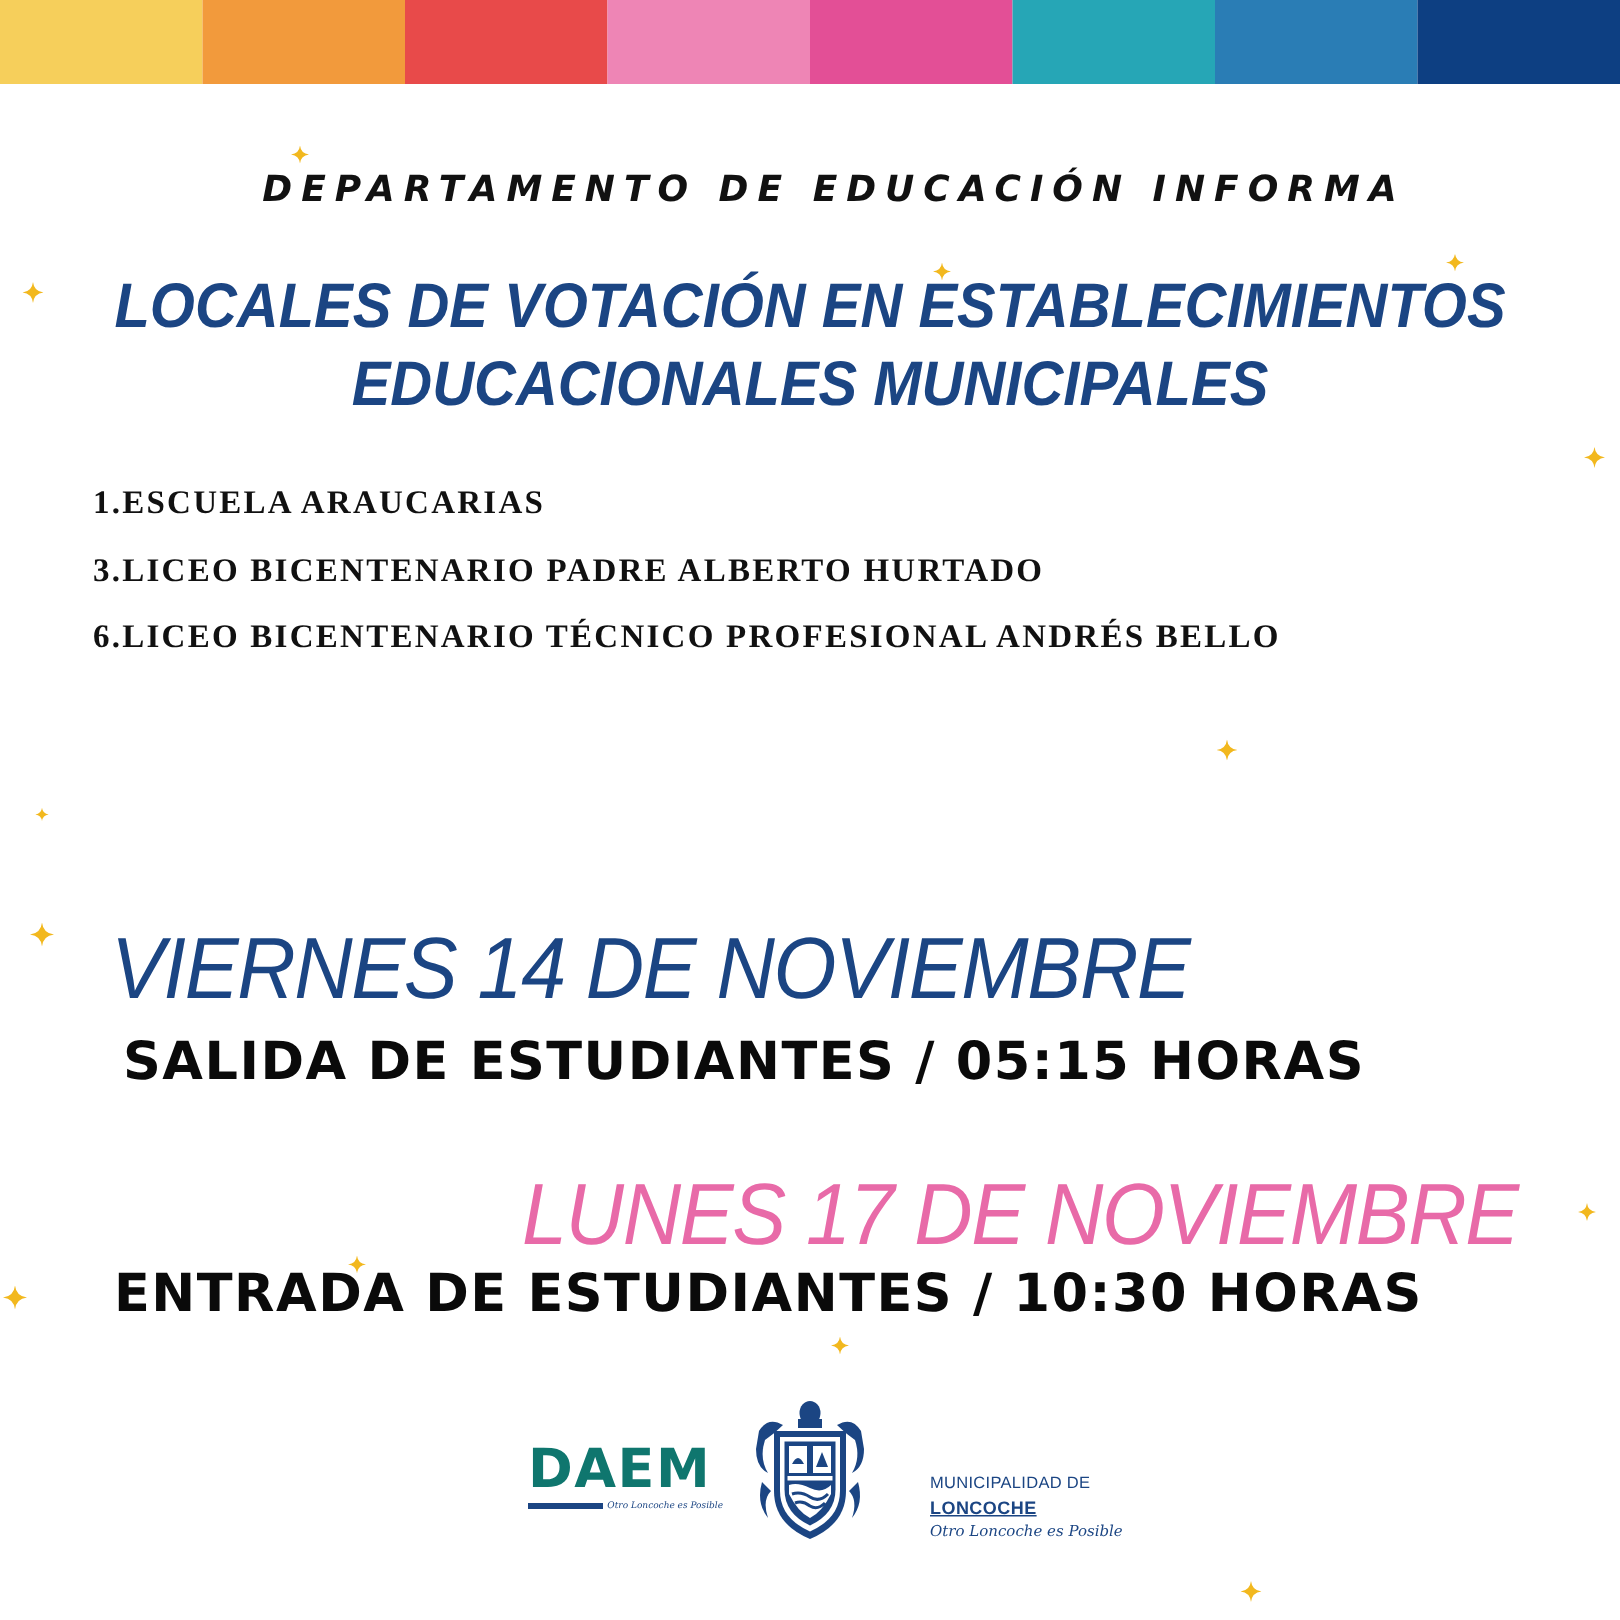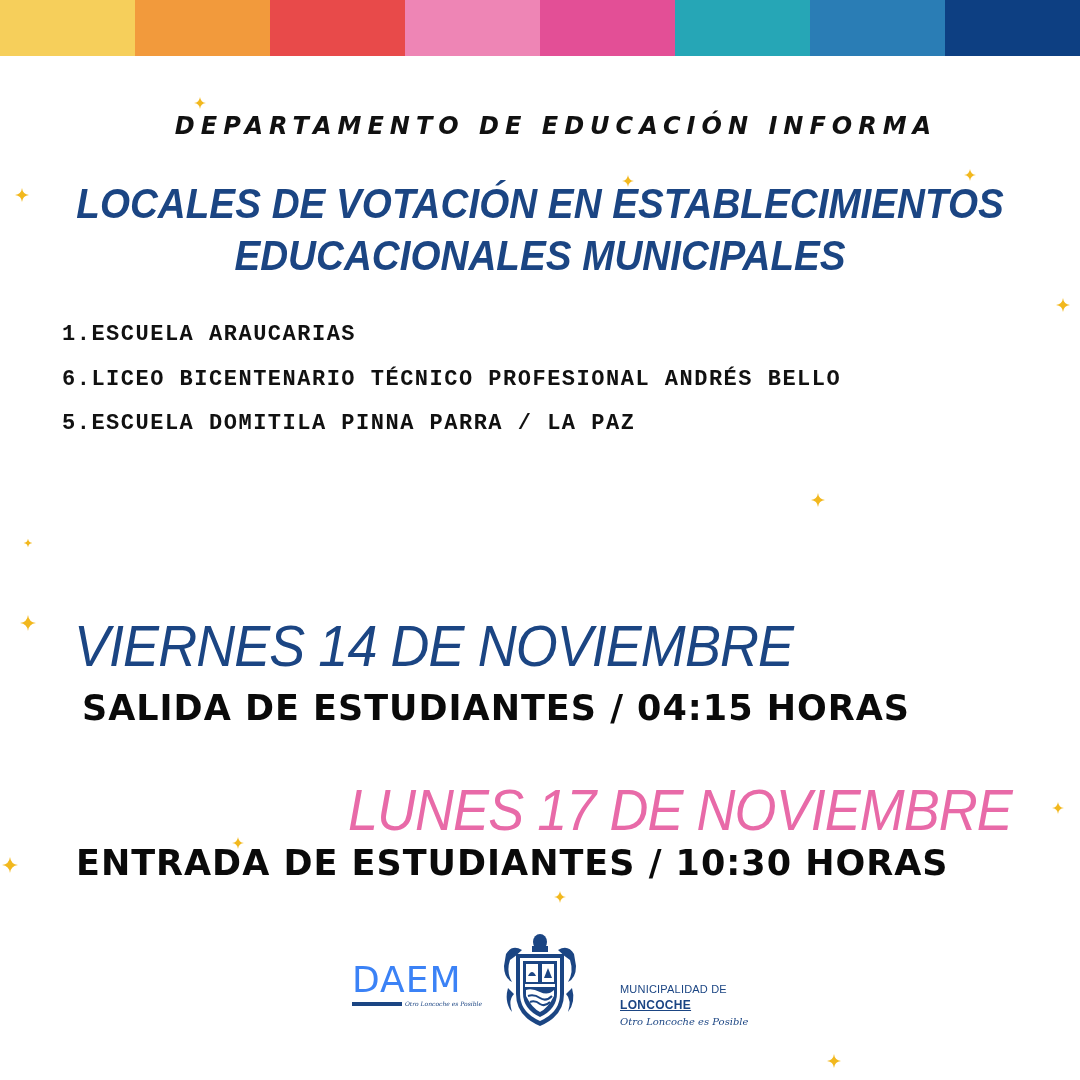--- a/index.html
+++ b/index.html
@@ -20,42 +20,42 @@
 
   .main-title {
     position: absolute; top: 178px; left: 0; width: 1080px; text-align: center;
     font-family: "Liberation Sans Narrow", "Liberation Sans", sans-serif;
     font-style: italic; font-weight: bold; color: #1b4583;
     font-size: 42px; line-height: 52px; transform: scaleX(0.92); transform-origin: center;
   }
 
   .school-list {
     position: absolute; top: 318px; left: 62px; list-style: none;
-    font-family: Liberation Mono, monospace; font-weight: bold; color: #111;
+    font-family: Liberation Serif, serif; font-weight: bold; color: #111;
     font-size: 22px; letter-spacing: 1.5px;
   }
   .school-list li { height: 44.5px; line-height: 34px; white-space: nowrap; }
 
   .date-title {
     position: absolute; font-family: "Liberation Sans", sans-serif; font-style: italic;
     font-weight: normal; font-size: 58px; letter-spacing: -1px; white-space: nowrap;
   }
   .date-friday { top: 612px; left: 74px; color: #1b4583; transform: scaleX(0.93); transform-origin: left; }
   .date-monday { top: 776px; left: 348px; color: #e86aa8; transform: scaleX(0.93); transform-origin: left; }
 
   .time-line {
     position: absolute; font-family: "DejaVu Sans", sans-serif; font-weight: bold;
     font-size: 35px; color: #0a0a0a; white-space: nowrap; letter-spacing: 1px;
   }
   .time-friday { top: 688px; left: 82px; }
   .time-monday { top: 843px; left: 76px; }
 
   .logos { position: absolute; top: 930px; left: 0; width: 1080px; height: 100px; }
   .daem { position: absolute; left: 352px; top: 32px; width: 130px; }
-  .daem-word { font-family: "DejaVu Sans", sans-serif; font-weight: normal; font-size: 36px; color: #3b82f6; letter-spacing: 1px; line-height: 36px; }
+  .daem-word { font-family: "DejaVu Sans", sans-serif; font-weight: bold; font-size: 36px; color: #0f766e; letter-spacing: 1px; line-height: 36px; }
   .daem-line { display: flex; align-items: center; gap: 3px; margin-top: 2px; }
   .daem-line .bar { flex: 1; height: 4px; background: #1b4583; }
   .daem-tag { font-family: "DejaVu Serif", serif; font-style: italic; font-size: 6px; color: #1b4583; white-space: nowrap; }
 
   .crest { position: absolute; left: 502px; top: 2px; width: 76px; height: 96px; }
 
   .muni { position: absolute; left: 620px; top: 33px; color: #1b4583; margin-top: 20px; }
   .muni-top { font-family: "Liberation Sans", sans-serif; font-size: 11px; letter-spacing: 0.2px; line-height: 12px; }
   .muni-name { font-family: "Liberation Sans", sans-serif; font-weight: bold; font-size: 12px; line-height: 20px; letter-spacing: 0.3px; text-decoration: underline; }
   .muni-tag { font-family: "DejaVu Serif", serif; font-style: italic; font-size: 10px; line-height: 14px; }
@@ -141,26 +141,26 @@
   </div>
 
 <div class="subtitle">DEPARTAMENTO DE EDUCACIÓN INFORMA</div>
 <div class="main-title">
   <div>LOCALES DE VOTACIÓN EN ESTABLECIMIENTOS</div>
   <div>EDUCACIONALES MUNICIPALES</div>
 </div>
 
 <ul class="school-list">
   <li>1.ESCUELA ARAUCARIAS</li>
+  <li>3.LICEO BICENTENARIO PADRE ALBERTO HURTADO</li>
   <li>6.LICEO BICENTENARIO TÉCNICO PROFESIONAL ANDRÉS BELLO</li>
-  <li>5.ESCUELA DOMITILA PINNA PARRA / LA PAZ</li>
 </ul>
 
 <div class="date-title date-friday">VIERNES 14 DE NOVIEMBRE</div>
-<div class="time-line time-friday">SALIDA DE ESTUDIANTES / 04:15 HORAS</div>
+<div class="time-line time-friday">SALIDA DE ESTUDIANTES / 05:15 HORAS</div>
 
 <div class="date-title date-monday">LUNES 17 DE NOVIEMBRE</div>
 <div class="time-line time-monday">ENTRADA DE ESTUDIANTES / 10:30 HORAS</div>
 
 <div class="logos">
   <div class="daem">
     <div class="daem-word">DAEM</div>
     <div class="daem-line">
       <div class="bar"></div>
       <span class="daem-tag">Otro Loncoche es Posible</span>

